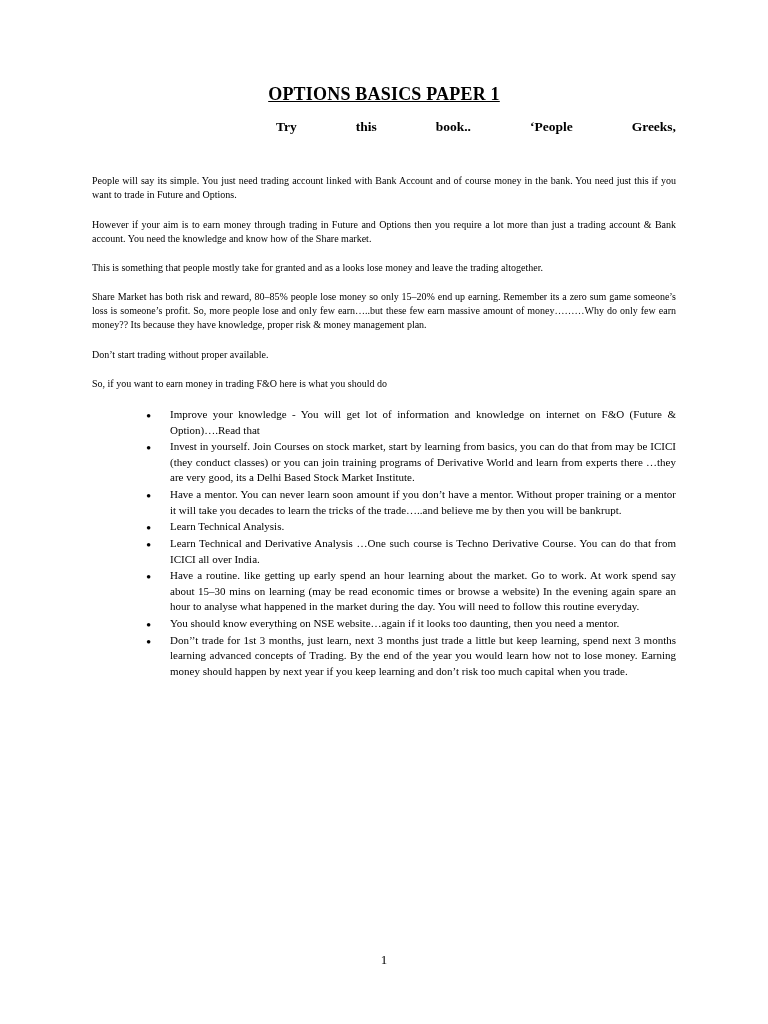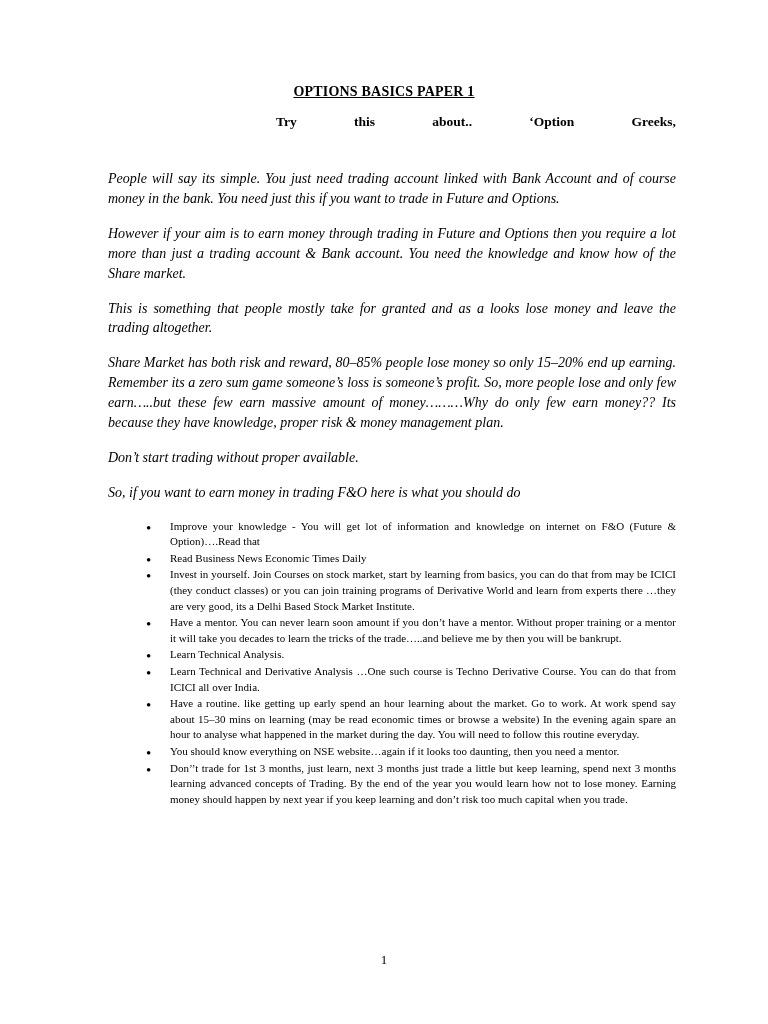--- a/index.html
+++ b/index.html
@@ -17,44 +17,43 @@
     position: relative;
     width: 768px;
     height: 1024px;
     box-sizing: border-box;
     padding: 84px 92px 40px 92px;
     background: #ffffff;
   }
   .doc-title {
     text-align: center;
     font-weight: bold;
-    font-size: 14px;
+    font-size: 18px;
     text-decoration: underline;
     letter-spacing: 0.2px;
     margin: 0 0 12px 0;
   }
   .promo {
     margin: 0 0 38px 0;
     padding-left: 184px;
     font-weight: bold;
     font-size: 13.5px;
     line-height: 1.42;
     text-align: justify;
   }
   .promo .line1 {
     display: block;
     text-align: justify;
     text-align-last: justify;
   }
   p.body-par {
-    margin: 0 0 15px 16px;
-    font-size: 14px;
+    margin: 0 0 15px 0;
+    font-size: 10px;
     line-height: 1.42;
     text-align: justify;
-    font-style: italic;
   }
   p.body-par.last-intro {
     margin-bottom: 16px;
   }
   ul.bullets {
     margin: 4px 0 0 0;
     padding-left: 78px;
     list-style: none;
   }
   ul.bullets > li {
@@ -82,33 +81,32 @@
   }
 </style>
 </head>
 <body>
 
 <div class="page">
 
   <h1 class="doc-title">OPTIONS BASICS PAPER 1</h1>
 
   <div class="promo">
-    <span class="line1">Try this about..  ‘Option Greeks,</span>
+    <span class="line1">Try this book..  ‘People Greeks,</span>
   </div>
 
   <p class="body-par">People will say its simple. You just need trading account linked with Bank Account and of course money in the bank. You need just this if you want to trade in Future and Options.</p>
   <p class="body-par">However if your aim is to earn money through trading in Future and Options then you require a lot more than just a trading account &amp; Bank account. You need the knowledge and know how of the Share market.</p>
   <p class="body-par">This is something that people mostly take for granted and as a looks lose money and leave the trading altogether.</p>
   <p class="body-par">Share Market has both risk and reward, 80–85% people lose money so only 15–20% end up earning. Remember its a zero sum game someone’s loss is someone’s profit. So, more people lose and only few earn…..but these few earn massive amount of money………Why do only few earn money?? Its because they have knowledge, proper risk &amp; money management plan.</p>
   <p class="body-par">Don’t start trading without proper available.</p>
   <p class="body-par last-intro">So, if you want to earn money in trading F&amp;O here is what you should do</p>
 
   <ul class="bullets">
     <li>Improve your knowledge - You will get lot of information and knowledge on internet on F&amp;O (Future &amp; Option)….Read that</li>
-    <li>Read Business News Economic Times Daily</li>
     <li>Invest in yourself. Join Courses on stock market, start by learning from basics, you can do that from may be ICICI (they conduct classes) or you can join training programs of Derivative World and learn from experts there …they are very good, its a Delhi Based Stock Market Institute.</li>
     <li>Have a mentor. You can never learn soon amount if you don’t have a mentor. Without proper training or a mentor it will take you decades to learn the tricks of the trade…..and believe me by then you will be bankrupt.</li>
     <li>Learn Technical Analysis.</li>
     <li>Learn Technical and Derivative Analysis …One such course is Techno Derivative Course. You can do that from ICICI all over India.</li>
     <li>Have a routine. like getting up early spend an hour learning about the market. Go to work. At work spend say about 15–30 mins on learning (may be read economic times or browse a website) In the evening again spare an hour to analyse what happened in the market during the day. You will need to follow this routine everyday.</li>
     <li>You should know everything on NSE website…again if it looks too daunting, then you need a mentor.</li>
     <li>Don’’t trade for 1st 3 months, just learn, next 3 months just trade a little but keep learning, spend next 3 months learning advanced concepts of Trading. By the end of the year you would learn how not to lose money. Earning money should happen by next year if you keep learning and don’t risk too much capital when you trade.</li>
   </ul>
 
   <div class="page-number">1</div>

